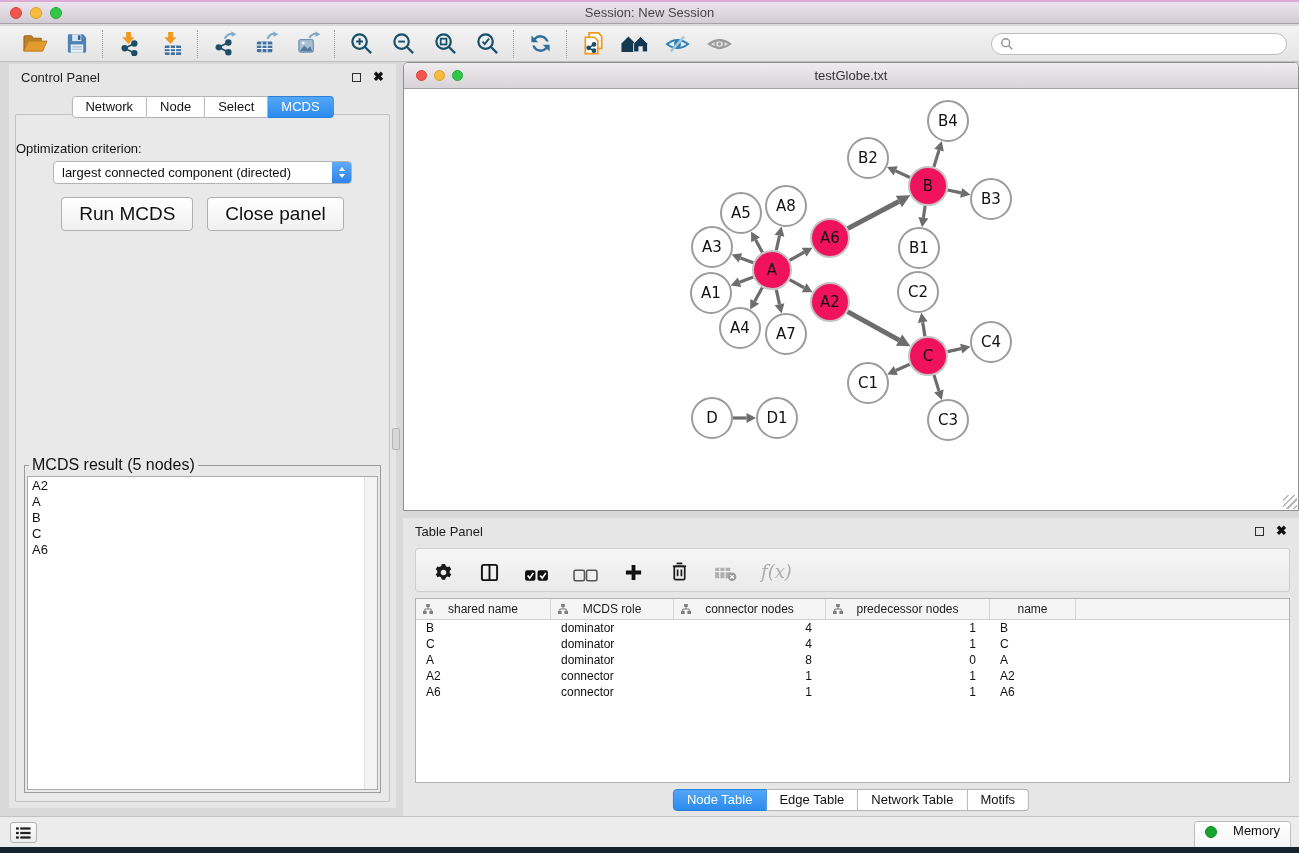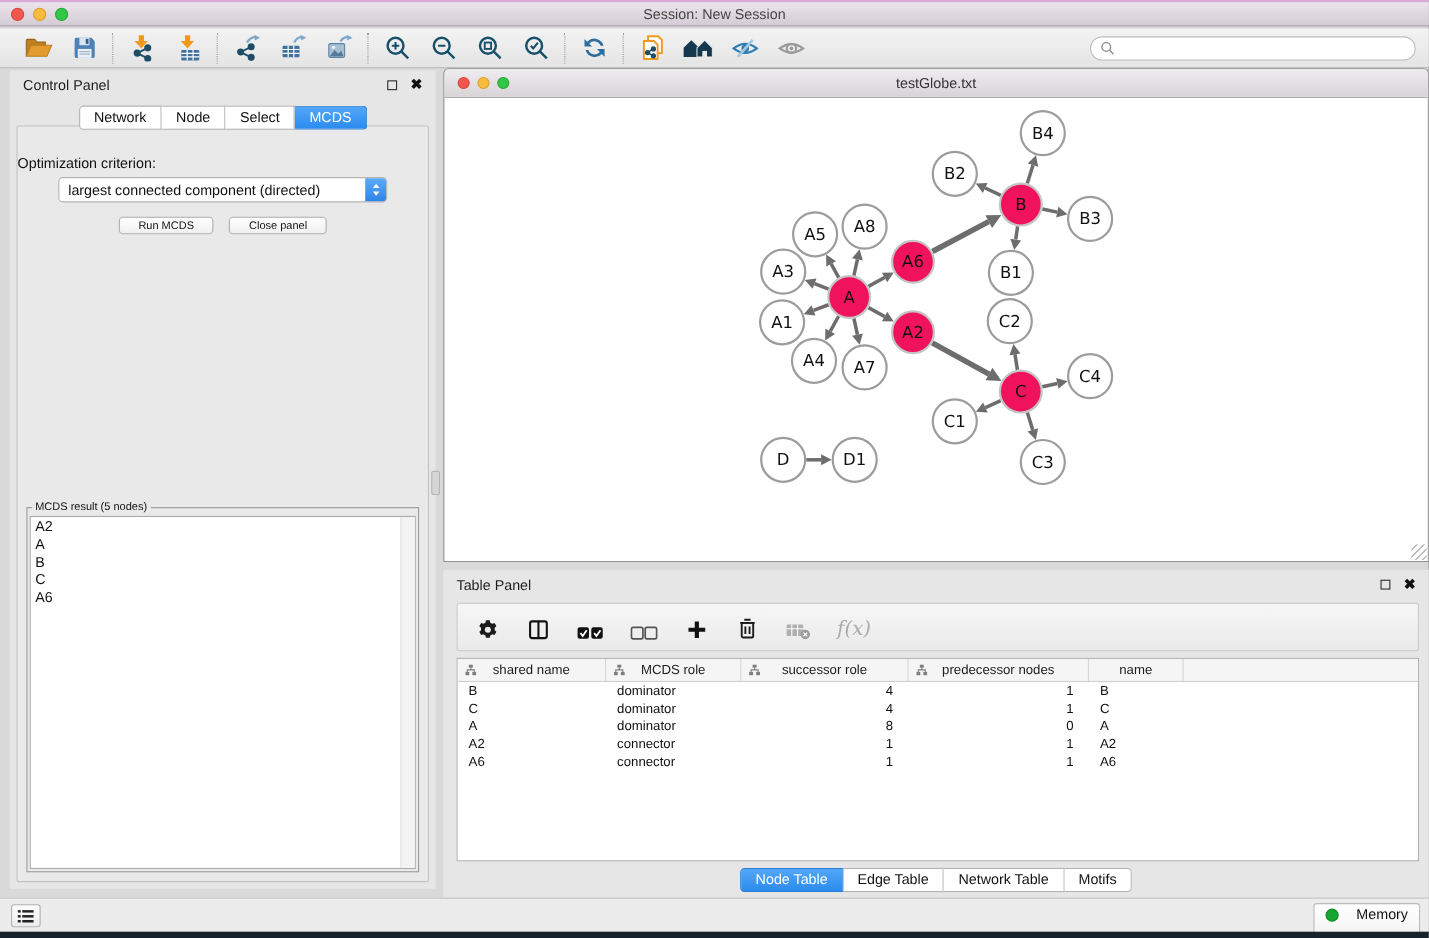--- a/index.html
+++ b/index.html
@@ -65,28 +65,28 @@
   .combo-text { flex:1; padding:0 8px; white-space:nowrap; overflow:hidden; }
   .combo-stepper {
     width:19px; align-self:stretch; border-radius:0 3px 3px 0;
     background:linear-gradient(#5eaaf8,#2e84e8);
     display:flex; flex-direction:column; align-items:center; justify-content:center; gap:3px;
   }
   .tri-up    { width:0; height:0; border-left:3.5px solid transparent; border-right:3.5px solid transparent; border-bottom:4.5px solid #fff; }
   .tri-down  { width:0; height:0; border-left:3.5px solid transparent; border-right:3.5px solid transparent; border-top:4.5px solid #fff; }
   .cp-buttons { position:absolute; top:82px; width:100%; display:flex; justify-content:center; gap:14px; }
   .mac-btn {
-    height:16px; padding:0 17px; font-size:10px; color:#111; font-family:inherit;
+    height:34px; padding:0 17px; font-size:19px; color:#111; font-family:inherit;
     background:linear-gradient(#ffffff,#f0f0f0); border:1px solid #b0b0b0; border-radius:4px; cursor:default;
   }
   .result-box {
     position:absolute; left:8px; right:8px; top:341px; bottom:8px;
     border:1px solid #9b9b9b; padding:2px 2px 2px 2px; display:flex; flex-direction:column;
   }
-  .result-box legend { font-size:10px; color:#111; padding:0 3px; margin-left:2px; }
+  .result-box legend { font-size:16px; color:#111; padding:0 3px; margin-left:2px; }
   .result-list { position:relative; flex:1; background:#fff; border:1px solid #aaa; overflow:hidden; list-style:none; padding:1px 0 0 4px; }
   .result-list li { font-size:13px; line-height:16px; color:#111; }
   .list-scroll { position:absolute; right:0; top:0; bottom:0; width:13px; background:#f3f3f3; border-left:1px solid #e2e2e2; }
   .divider-handle { position:absolute; left:392px; top:428px; width:8px; height:22px; background:#d6d6d6; border:1px solid #b5b5b5; border-radius:2px; }
   
   .net-window {
     position:absolute; left:403px; top:62px; width:896px; height:449px;
     background:#fff; border:1px solid #8f8f8f; border-radius:5px 5px 0 0;
   }
   .net-titlebar {
@@ -653,21 +653,21 @@
           </div>
           <div class="th c2">
             <svg class="hicon" width="10" height="10" viewBox="0 0 10 10">
               <g fill="#7e7e7e">
                 <rect x="3.2" width="3.6" height="3"></rect>
                 <rect y="6.8" width="3.6" height="3.2"></rect>
                 <rect x="6.4" y="6.8" width="3.6" height="3.2"></rect>
               </g>
               <path d="M5 3v2M1.8 6.8V5h6.4v1.8" stroke="#7e7e7e" fill="none"></path>
             </svg>
-            <span>successor role</span>
+            <span>connector nodes</span>
           </div>
           <div class="th c3">
             <svg class="hicon" width="10" height="10" viewBox="0 0 10 10">
               <g fill="#7e7e7e">
                 <rect x="3.2" width="3.6" height="3"></rect>
                 <rect y="6.8" width="3.6" height="3.2"></rect>
                 <rect x="6.4" y="6.8" width="3.6" height="3.2"></rect>
               </g>
               <path d="M5 3v2M1.8 6.8V5h6.4v1.8" stroke="#7e7e7e" fill="none"></path>
             </svg>

